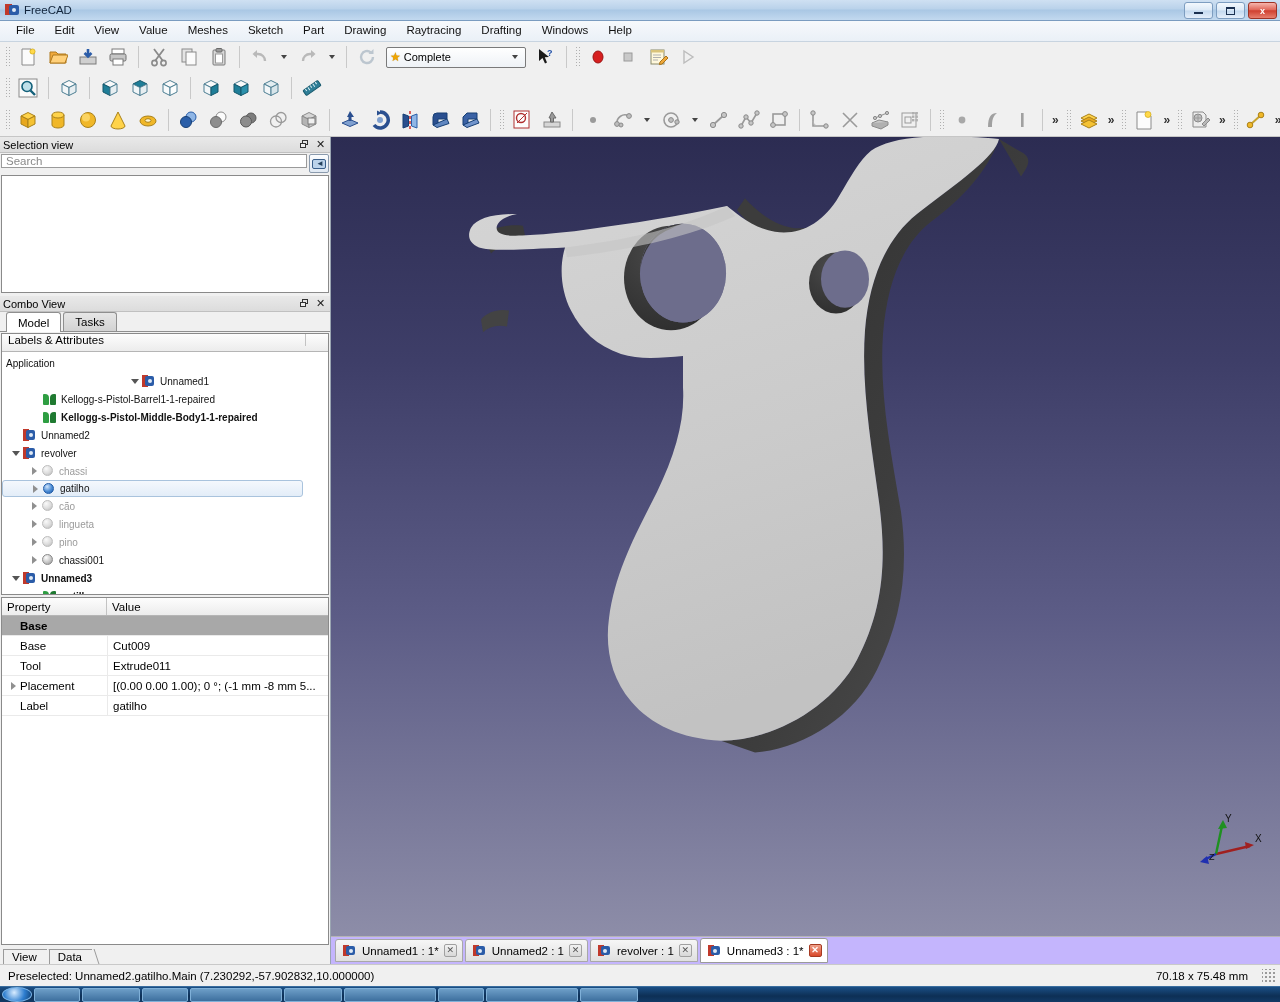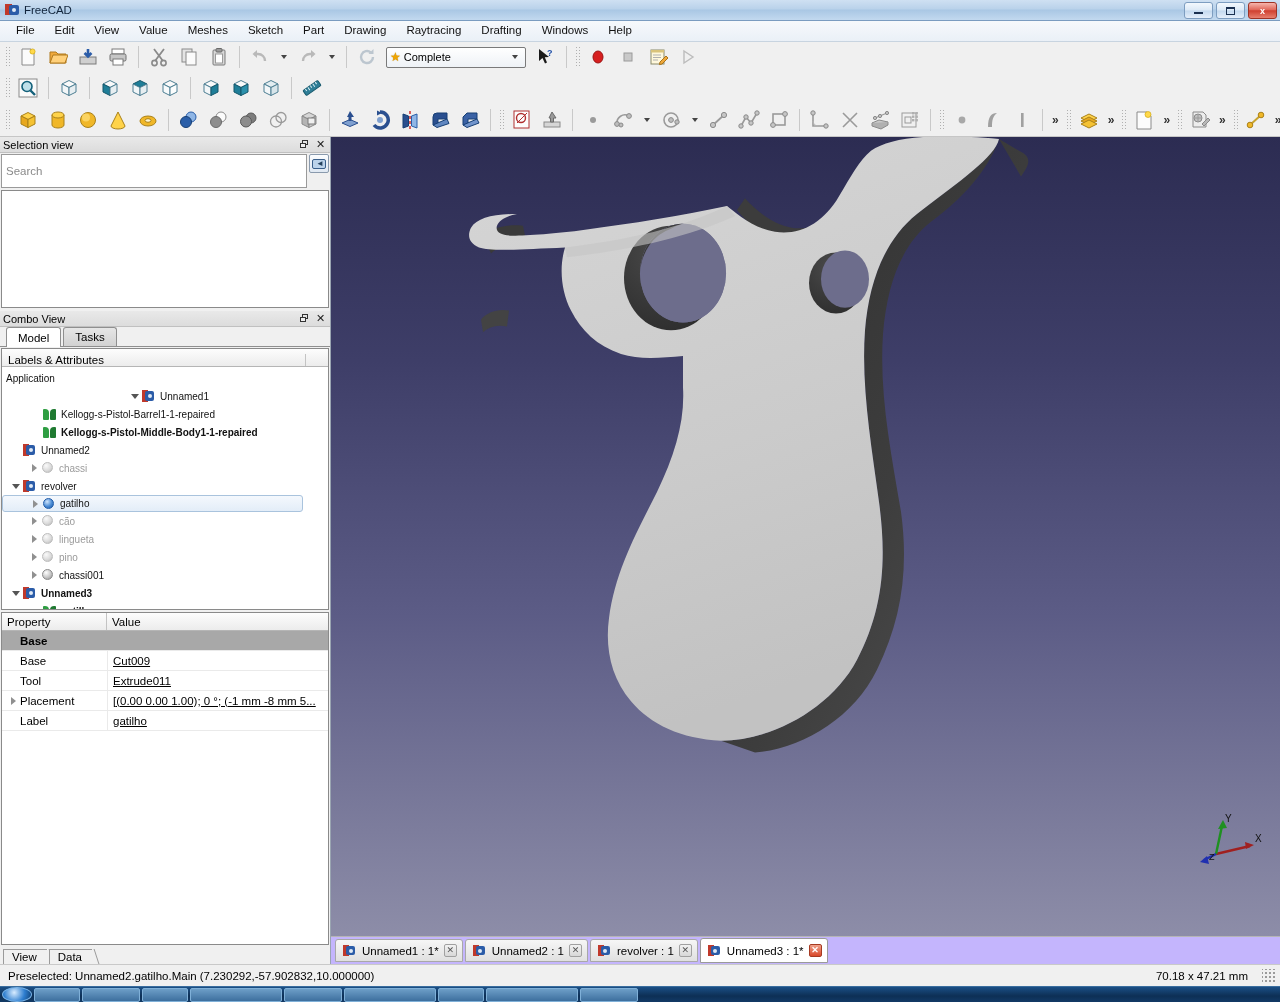--- a/index.html
+++ b/index.html
@@ -113,21 +113,21 @@
   .dock-title .tl { flex: 1; }
   .dock-icon-btn { width: 13px; height: 13px; display:flex;align-items:center;justify-content:center; margin-left:3px; }
   .float-glyph { position: relative; width:9px; height:9px; }
   .float-glyph i { position:absolute; border:1px solid #333; }
   .float-glyph i.a { left:2px; top:0; width:6px; height:5px; }
   .float-glyph i.b { left:0; top:3px; width:6px; height:5px; background:#f0f0f0; }
   .x-glyph { font-size: 11px; color: #222; line-height: 1; }
 
   .sel-search-row { display:flex; padding: 1px 1px 2px 1px; background:#f0f0f0; }
   .sel-search {
-    flex: 1; height: 34px; border: 1px solid #9a9a9a; background: #fff;
+    flex: 1; height: 14px; border: 1px solid #9a9a9a; background: #fff;
     display: flex; align-items: center; padding: 0 4px;
   }
   .sel-search .ph { color: #8a8a8a; font-size: 11.5px; }
   .sel-clear-btn {
     width: 20px; height: 19px; margin-left: 2px;
     border: 1px solid #8a9aad; border-radius: 2px;
     background: linear-gradient(to bottom,#fbfdff,#dfe8f2);
     display:flex;align-items:center;justify-content:center;
   }
   .bs-icon { width:14px;height:10px;position:relative; }
@@ -153,21 +153,21 @@
     border-radius: 3px 3px 0 0;
     background: linear-gradient(to bottom,#e6e6e6,#d2d2d2);
     margin-right: 2px; position: relative;
   }
   .ctab.active { background: #fff; margin-bottom: -1px; height: 20px; z-index: 2; }
 
   .tree-header {
     height: 18px; flex: 0 0 18px;
     background: linear-gradient(to bottom,#fdfdfd,#ececec);
     border-bottom: 1px solid #b5b5b5;
-    display: flex; align-items: flex-end; font-size: 11.5px;
+    display: flex; align-items: flex-start; font-size: 11.5px;
   }
   .tree-header .th-main { flex: 1; padding-left: 6px; border-right: 1px solid #c3c3c3; }
   .tree-header .th-x { width: 22px; }
 
   .tree-wrap {
     flex: 0 0 262px; background: #fff;
     border: 1px solid #8a8a8a; margin: 1px;
     display:flex; flex-direction: column;
     overflow: hidden;
   }
@@ -210,21 +210,21 @@
   .prop-head {
     height: 18px; flex: 0 0 18px; display: flex;
     background: linear-gradient(to bottom,#fdfdfd,#ececec);
     border-bottom: 1px solid #b5b5b5; font-size: 11.5px;
   }
   .prop-head .c1 { width: 105px; flex:0 0 105px; padding-left: 5px; display:flex;align-items:center; border-right: 1px solid #c3c3c3; }
   .prop-head .c2 { flex: 1; padding-left: 5px; display:flex;align-items:center; }
   .prow { height: 20px; display: flex; font-size: 11.5px; border-bottom: 1px solid #eaeaea; }
   .prow.group { background: #a8a8a8; color:#000; font-weight: bold; }
   .prow .pc1 { width: 105px; flex: 0 0 105px; display: flex; align-items:center; padding-left: 4px; }
-  .prow .pc2 { flex: 1; display:flex; align-items:center; padding-left: 5px; border-left: 1px solid #eaeaea; overflow:hidden; white-space:nowrap;text-decoration:underline;}
+  .prow .pc2 { flex: 1; display:flex; align-items:center; padding-left: 5px; border-left: 1px solid #eaeaea; overflow:hidden; white-space:nowrap;}
   .prow.group .pc2 { border-left: none; }
   .pexp { width: 14px; flex:0 0 14px; display:flex;align-items:center;justify-content:center; }
   .pexp .ar-closed { width:0;height:0;border-top:4px solid transparent;border-bottom:4px solid transparent;border-left:5px solid #909090; }
 
   .vd-tabs {
     height: 18px; flex: 0 0 18px; display: flex; align-items: flex-end;
     background: #f0f0f0; padding-left: 3px;
   }
   .vdtab {
     font-size: 11.5px; padding: 1px 10px 1px 8px;
@@ -908,40 +908,40 @@
 
           <div class="trow" style="padding-left:20px;">
             <span class="ticon ic-doc">
                 <i class="p1"></i>
                 <i class="p2"></i>
                 <i class="p3"></i>
               </span>
             <span class="tlabel">Unnamed2</span>
           </div>
 
-          <div class="trow" style="padding-left:26px;">
-            <span class="tw-arrow">
-                <span class="ar-closed"></span>
-              </span>
-            <span class="ticon ic-solid dim">
-                <i class="s1"></i>
-              </span>
-            <span class="tlabel dim">chassi</span>
-          </div>
-
           <div class="trow" style="padding-left:8px;">
             <span class="tw-arrow">
                 <span class="ar-open"></span>
               </span>
             <span class="ticon ic-doc">
                 <i class="p1"></i>
                 <i class="p2"></i>
                 <i class="p3"></i>
               </span>
             <span class="tlabel">revolver</span>
+          </div>
+
+          <div class="trow" style="padding-left:26px;">
+            <span class="tw-arrow">
+                <span class="ar-closed"></span>
+              </span>
+            <span class="ticon ic-solid dim">
+                <i class="s1"></i>
+              </span>
+            <span class="tlabel dim">chassi</span>
           </div>
 
           <div class="trow selected-row" style="padding-left:26px;">
             <span class="tw-arrow">
                 <span class="ar-closed"></span>
               </span>
             <span class="ticon ic-solid blue">
                 <i class="s1"></i>
               </span>
             <span class="tlabel">gatilho</span>
@@ -1193,21 +1193,21 @@
           </span>
           <span>Unnamed3 : 1*</span>
           <span class="dtab-close">✕</span>
         </div>
       </div>
     </div>
   </div>
 
   <div class="statusbar">
     <div class="sb-left">Preselected: Unnamed2.gatilho.Main (7.230292,-57.902832,10.000000)</div>
-    <div class="sb-dim">70.18 x 47.21 mm</div>
+    <div class="sb-dim">70.18 x 75.48 mm</div>
     <div class="sb-grip"></div>
   </div>
 
   <div class="taskbar">
     <div class="start-orb"></div>
     <div class="tb-item n"></div>
     <div class="tb-item"></div>
     <div class="tb-item n"></div>
     <div class="tb-item w"></div>
     <div class="tb-item"></div>

